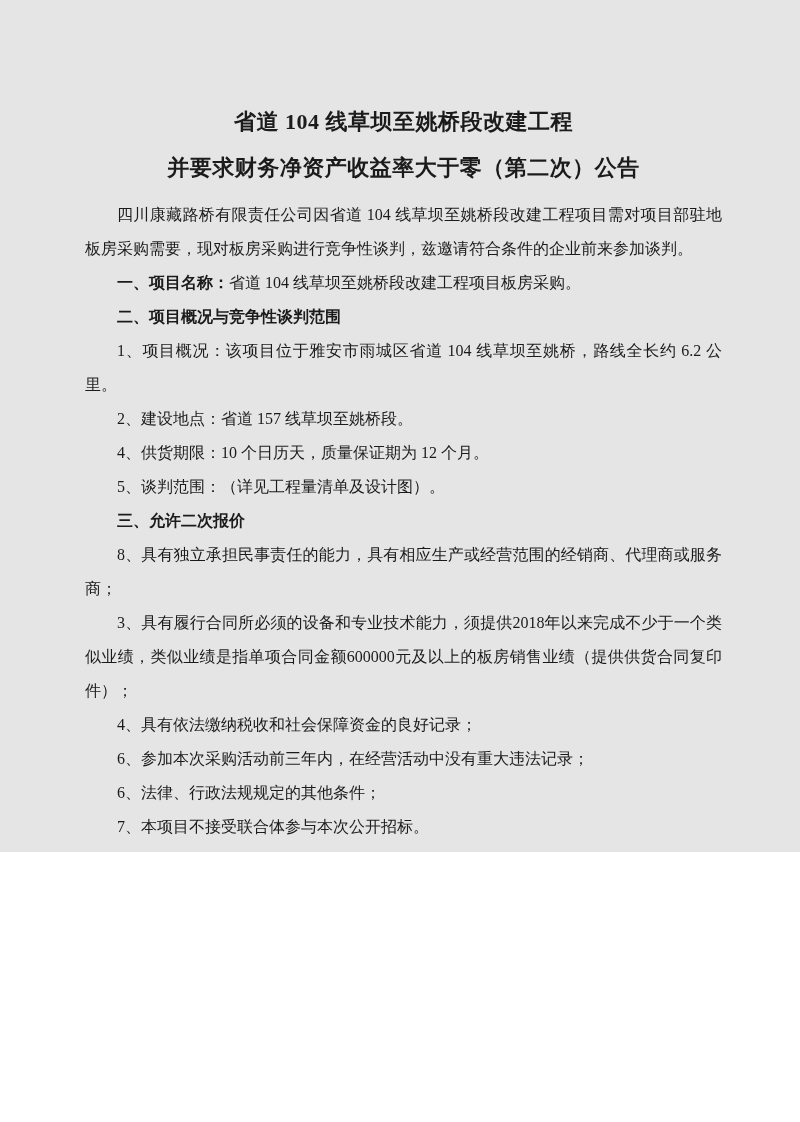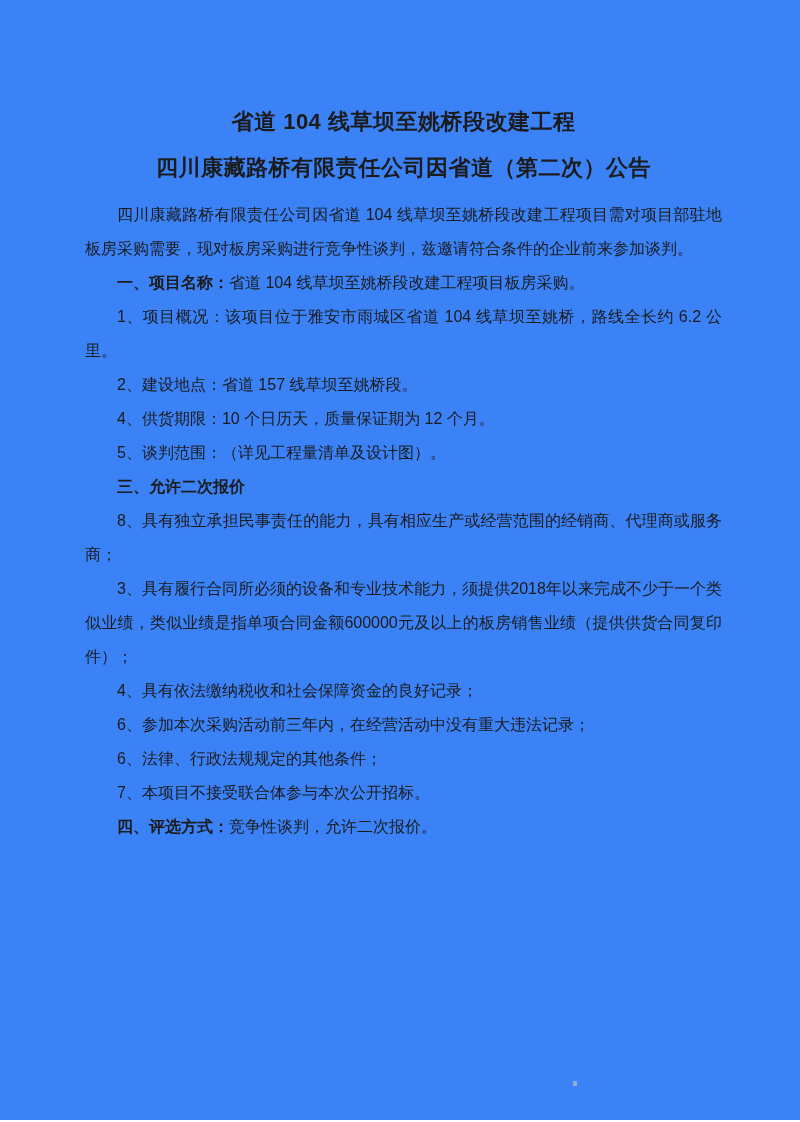--- a/index.html
+++ b/index.html
@@ -3,24 +3,24 @@
 <meta charset="utf-8">
 <style>
   html, body {
     margin: 0;
     padding: 0;
     background: #ffffff;
   }
   .page {
     position: relative;
     width: 800px;
-    height: 1120px;
-    background: #3b82f6;
+    height: 852px;
+    background: #e5e5e5;
     overflow: hidden;
-    font-family: Liberation Sans, sans-serif;
+    font-family: Liberation Serif, serif;
     color: #1b1b1b;
   }
   .content {
     position: absolute;
     left: 85px;
     top: 106px;
     width: 637px;
   }
   .title {
     font-size: 22px;
@@ -54,28 +54,29 @@
     opacity: 0.7;
   }
 </style>
 </head>
 <body>
 
 <div class="page">
   <div class="content">
 
     <h1 class="title">省道 104 线草坝至姚桥段改建工程</h1>
-    <h1 class="title">四川康藏路桥有限责任公司因省道（第二次）公告</h1>
+    <h1 class="title">并要求财务净资产收益率大于零（第二次）公告</h1>
 
     <div class="body-text">
 
       <p class="para"><span class="b"></span><span>四川康藏路桥有限责任公司因省道 104 线草坝至姚桥段改建工程项目需对项目部驻地板房采购需要，现对板房采购进行竞争性谈判，兹邀请符合条件的企业前来参加谈判。</span></p>
 
       <p class="para"><span class="b">一、项目名称：</span><span>省道 104 线草坝至姚桥段改建工程项目板房采购。</span></p>
 
+      <p class="para"><span class="b">二、项目概况与竞争性谈判范围</span><span></span></p>
 
       <p class="para"><span class="b"></span><span>1、项目概况：该项目位于雅安市雨城区省道 104 线草坝至姚桥，路线全长约 6.2 公里。</span></p>
 
       <p class="para"><span class="b"></span><span>2、建设地点：省道 157 线草坝至姚桥段。</span></p>
 
 
       <p class="para"><span class="b"></span><span>4、供货期限：10 个日历天，质量保证期为 12 个月。</span></p>
 
       <p class="para"><span class="b"></span><span>5、谈判范围：（详见工程量清单及设计图）。</span></p>
 

